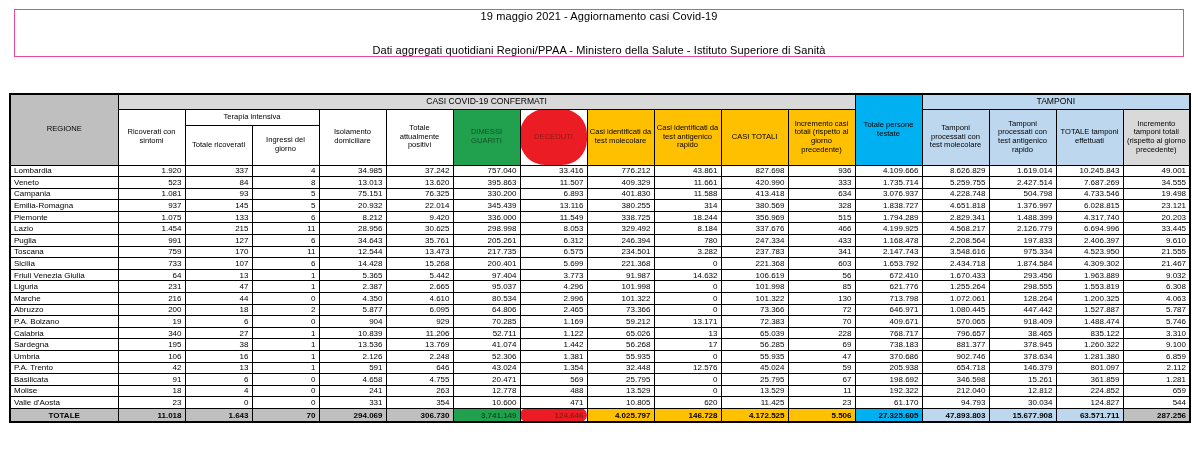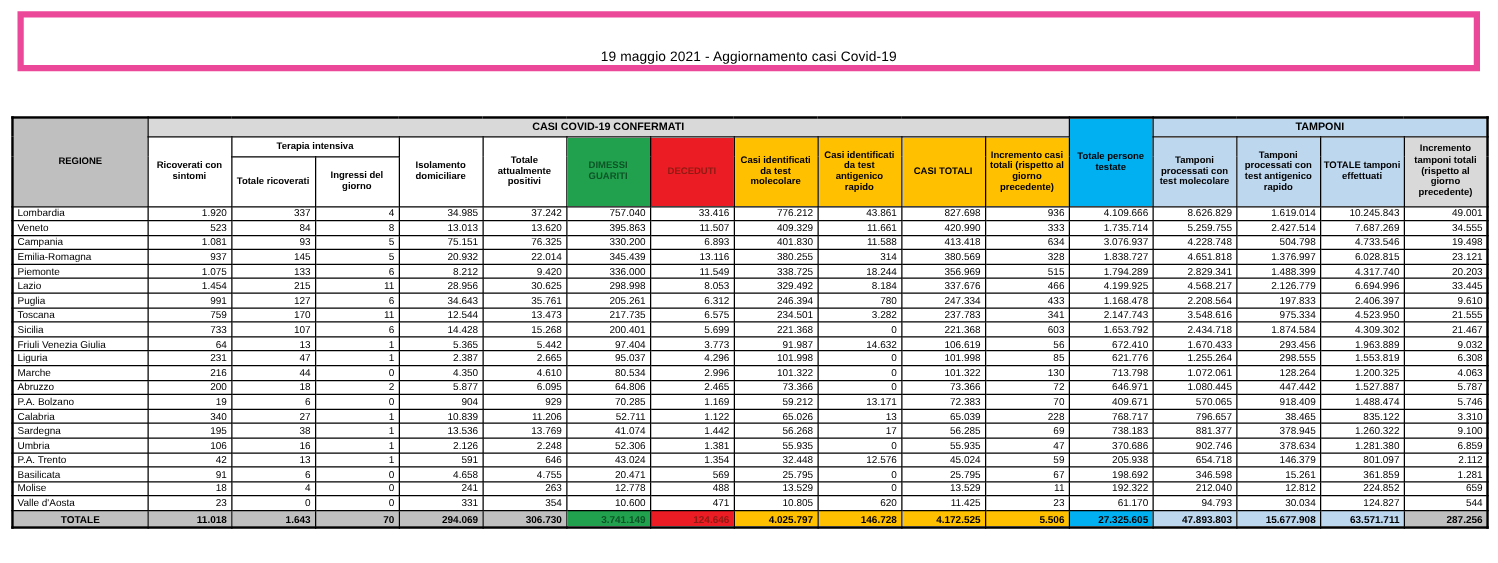--- a/index.html
+++ b/index.html
@@ -5,24 +5,24 @@
   * { margin: 0; padding: 0; box-sizing: border-box; }
   html, body {
     width: 1198px; height: 450px;
     background: #ffffff;
     font-family: "Liberation Sans", "DejaVu Sans", sans-serif;
     color: #000;
     overflow: hidden;
   }
   .title-box {
     margin: 9px 14px 0 14px;
-    border: 5px solid #ec4899;
+    border: 1px solid #ec4899;
     height: 48px;
     display: flex; flex-direction: column;
-    justify-content: flex-end;
+    justify-content: space-between;
     text-align: center;
   }
   .title-box p { font-size: 11px; letter-spacing: 0.1px; }
 
   table.covid {
     border-collapse: collapse;
     table-layout: fixed;
     margin: 36px 0 0 9px;
     width: 1181px;
     border: 2px solid #000;
@@ -31,34 +31,34 @@
   col.c-num { width: 67px; }
 
   th, td {
     border: 1px solid #000;
     font-size: 8px;
     line-height: 1.15;
     vertical-align: middle;
     overflow: hidden;
   }
   thead th {
-    font-weight: bold;
+    font-weight: normal;
     text-align: center;
     font-size: 7.6px;
     padding: 1px 2px;
     background: #ffffff;
   }
   th.group-row { height: 15px; font-size: 8.6px; }
   tr.hdr-mid th { height: 16px; }
   tr.hdr-sub th { height: 40px; }
 
   .bg-gray     { background: #BFBFBF !important; margin-top: 20px; }
   .bg-lgray    { background: #D9D9D9 !important; }
   .bg-green    { background: #21A14D !important; color: #0d5427; }
-  .bg-red      { background: #EC1C24 !important; color: #8f1b14; }
+  .bg-red      { background: #EC1C24 !important; color: #8f1b14; border-radius: 25px; }
   .bg-yellow   { background: #FFC000 !important; }
   .bg-cyan     { background: #00B0F0 !important; }
   .bg-blue     { background: #BDD7EE !important; }
 
   tbody td {
     height: 11.6px;
     background: #fff;
     padding: 0 3px;
   }
   tbody td.region { text-align: left; }
@@ -67,20 +67,21 @@
     height: 14px;
     font-weight: bold;
   }
   tr.total-row td.region { text-align: center; }
 </style>
 </head>
 <body>
 
 <div class="title-box">
   <p>19 maggio 2021 - Aggiornamento casi Covid-19</p>
+  <p>Dati aggregati quotidiani Regioni/PPAA - Ministero della Salute - Istituto Superiore di Sanità</p>
 </div>
 
 <table class="covid">
   <colgroup>
     <col class="c-region">
     <col class="c-num">
       <col class="c-num">
       <col class="c-num">
       <col class="c-num">
       <col class="c-num">

